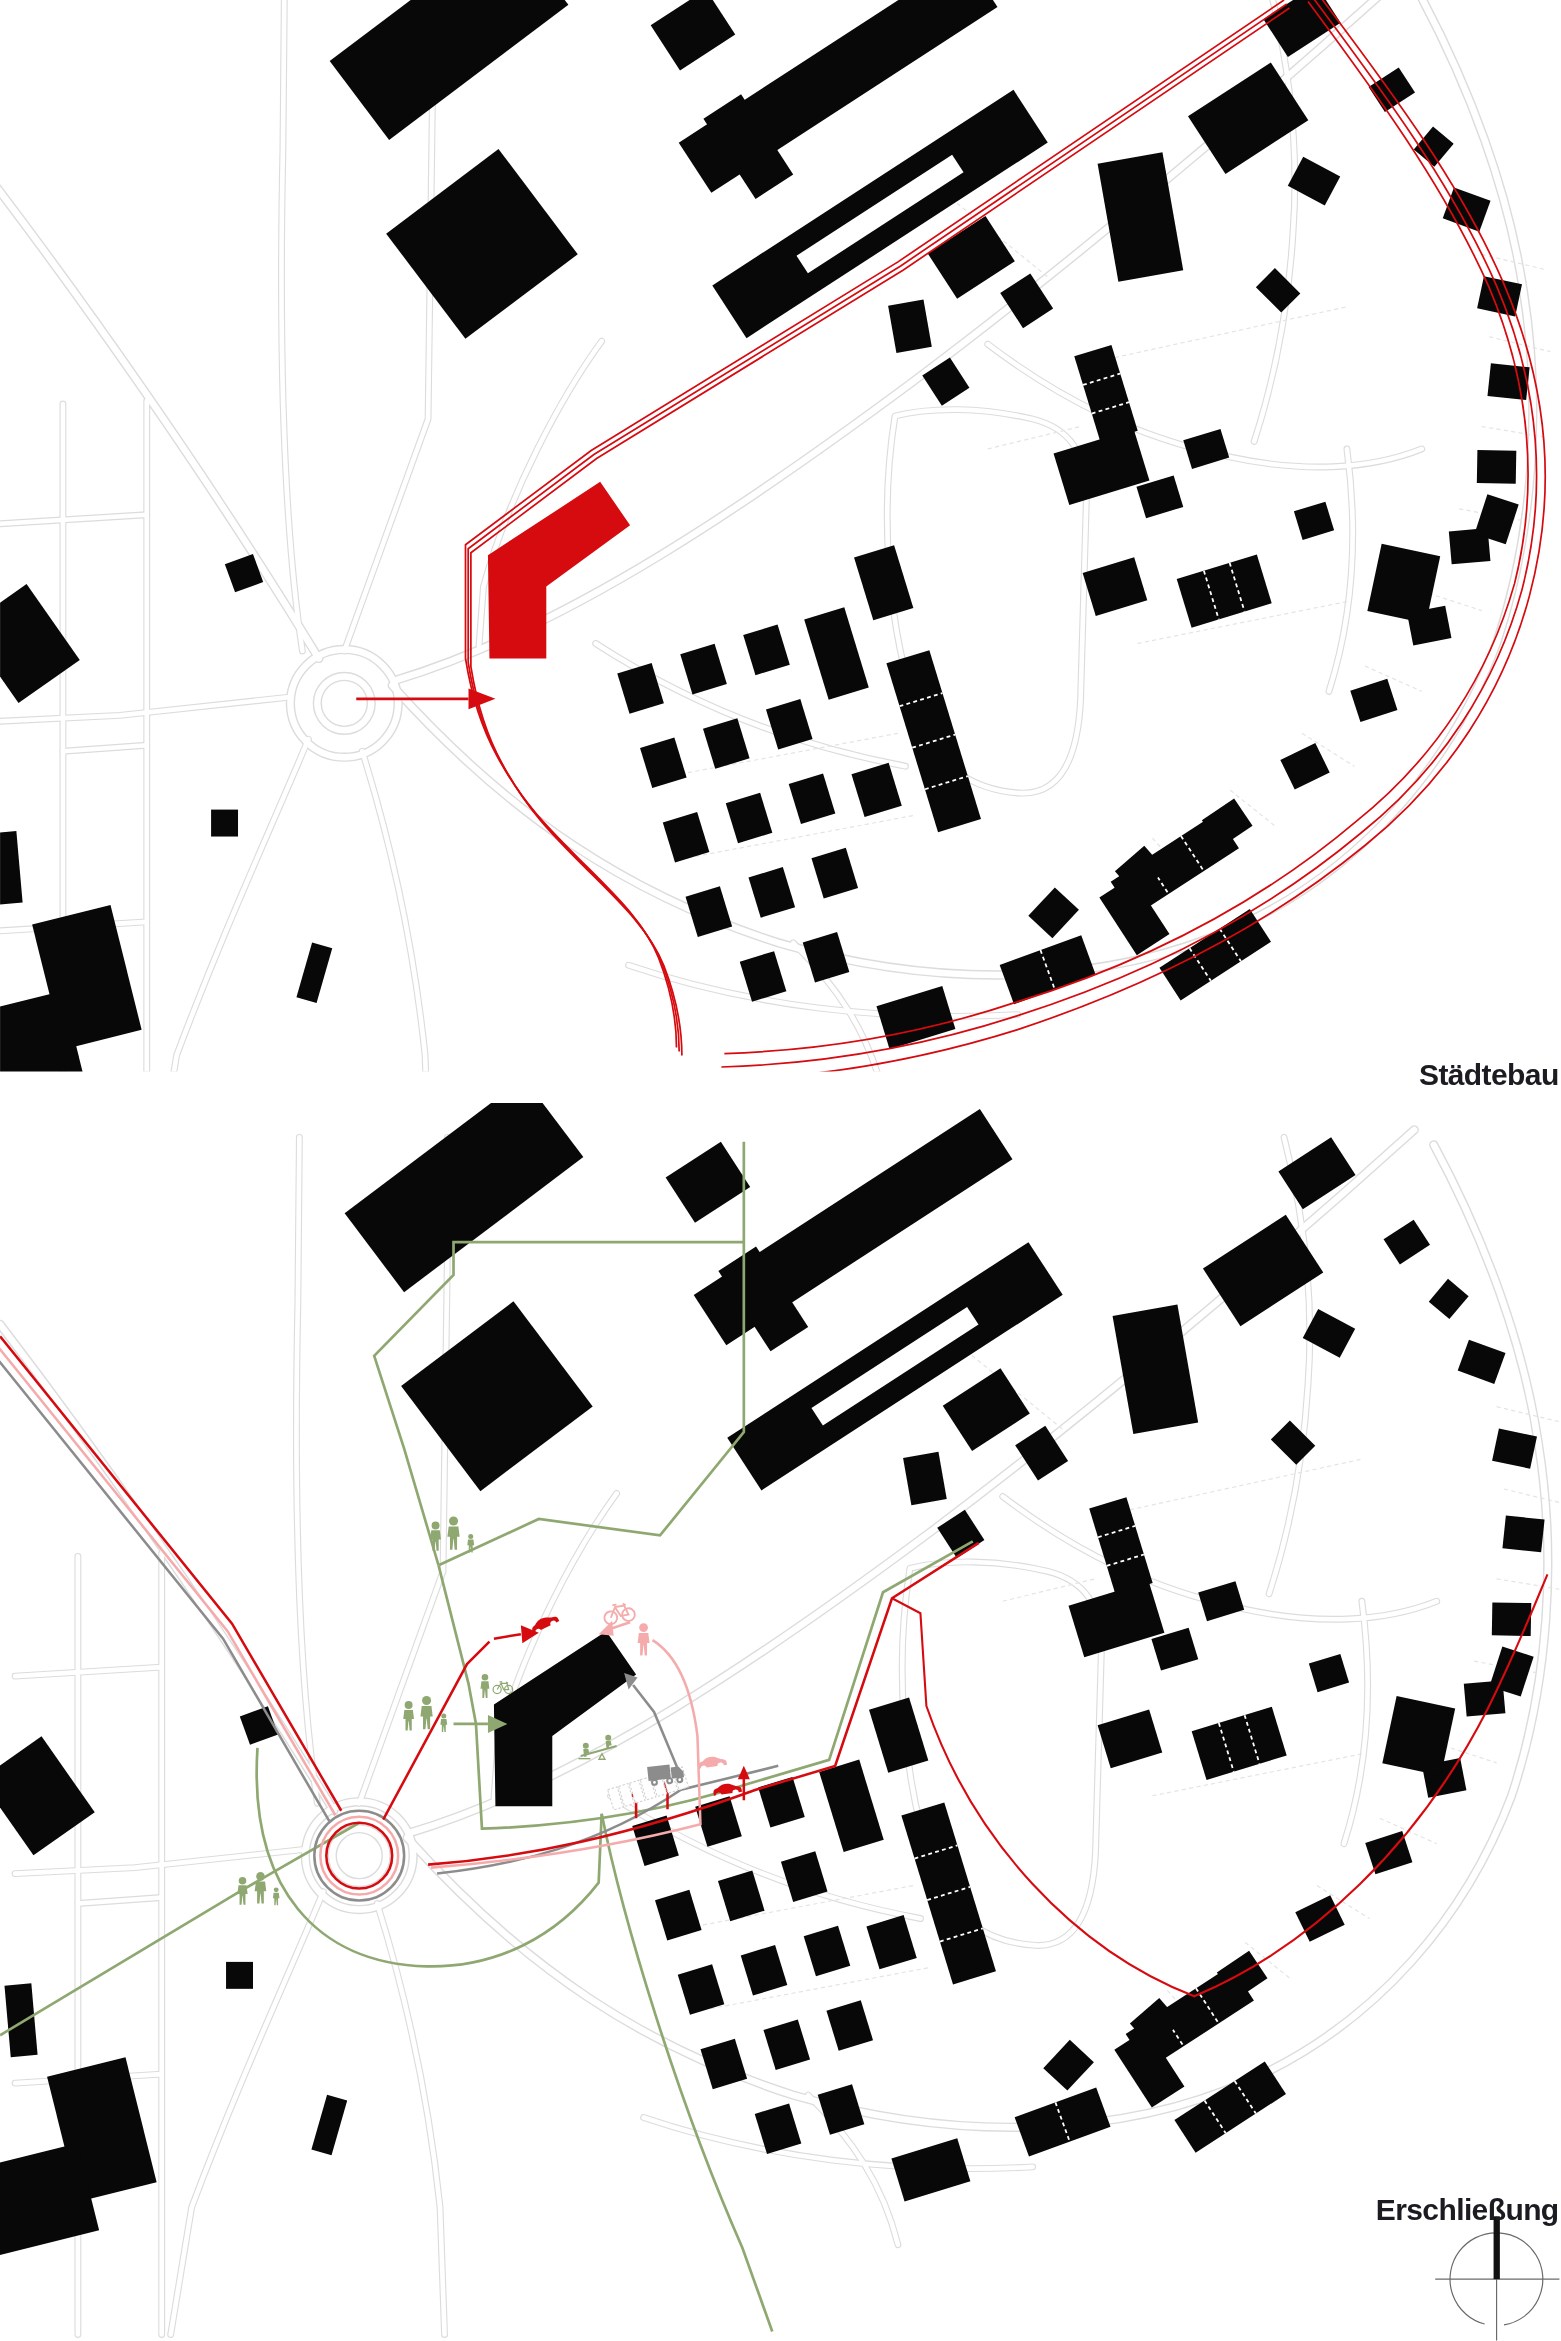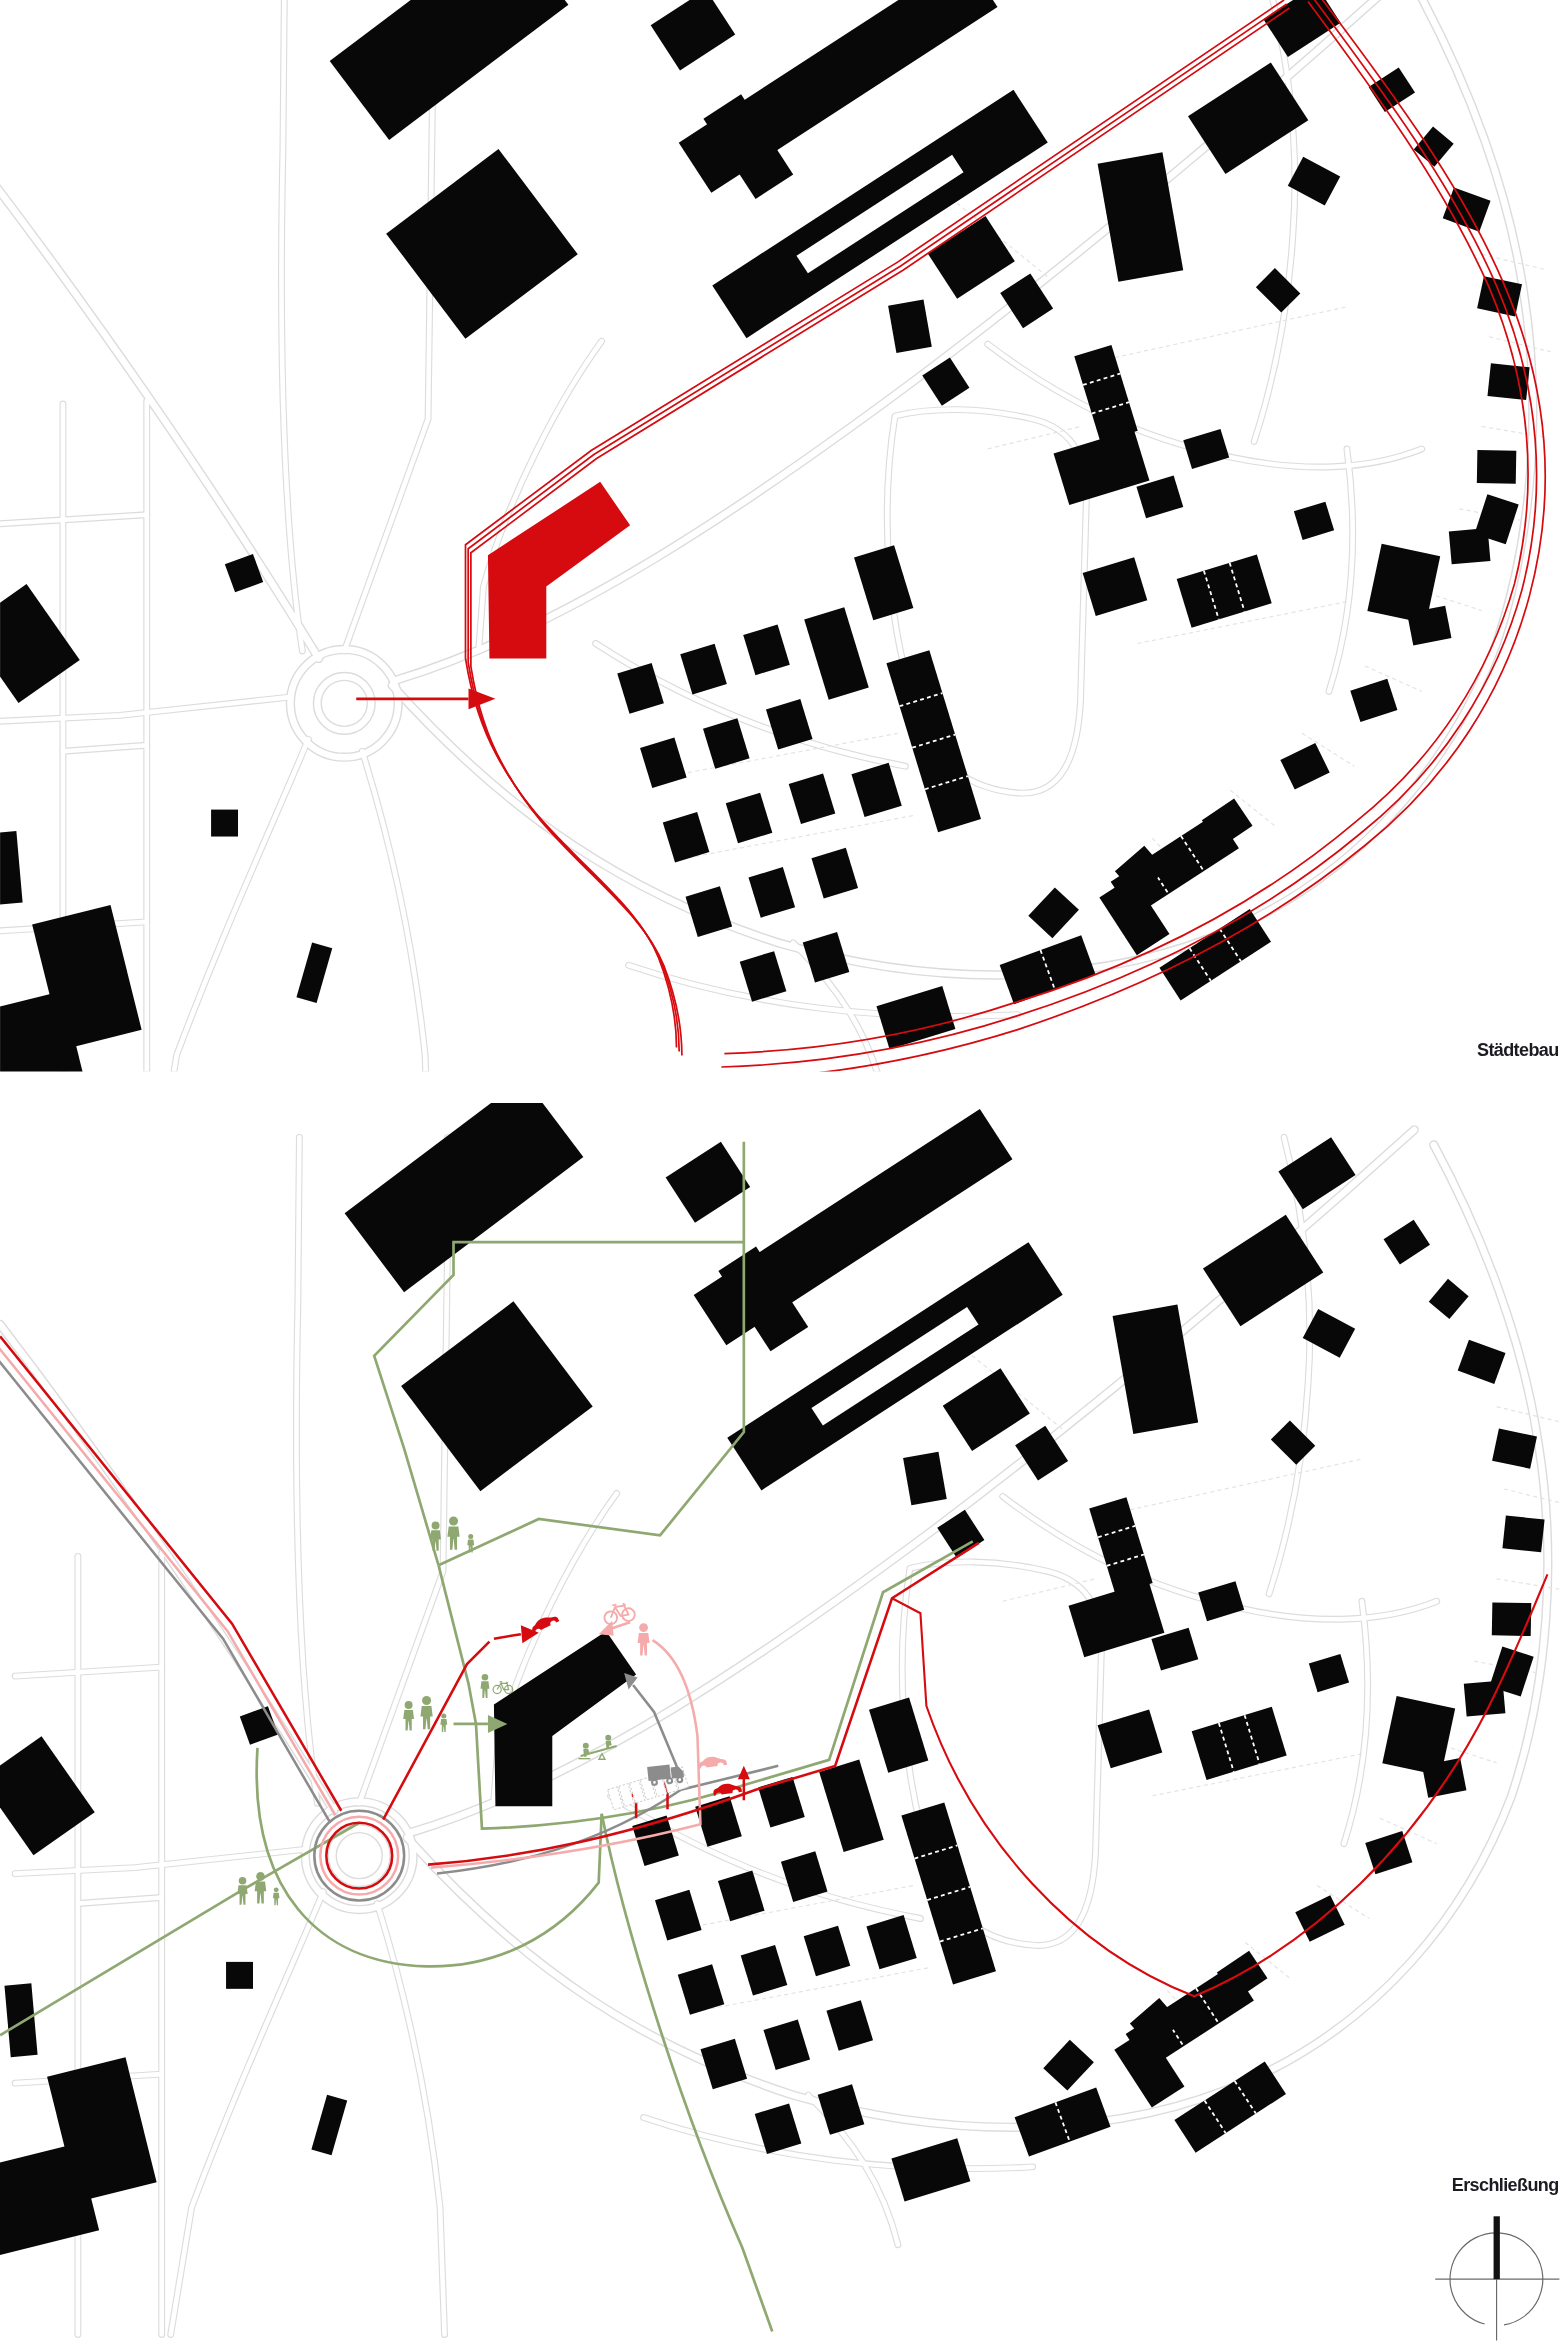--- a/index.html
+++ b/index.html
@@ -3,22 +3,22 @@
 <meta charset="utf-8">
 <style>
   :root{
     --accent-red:#d60b10; --pink:#f5abab; --green:#8fa871; --gray:#8c8c8c;
     --road-edge:#dcdcdc; --building:#080808; --label:#1b1b22; --parcel:#e4e4e4; --bg:#ffffff;
   }
   html,body{margin:0;padding:0;background:var(--bg);}
   .canvas{position:relative;width:1561px;height:2342px;background:var(--bg);overflow:hidden;
           font-family:"Liberation Sans",sans-serif;}
   .plan-svg{position:absolute;left:0;top:0;width:1561px;height:2342px;display:block;}
-  .map-label{position:absolute;right:2.4px;font-weight:700;font-size:18px;letter-spacing:-0.6px;
-             color:var(--label);white-space:nowrap;line-height:1;}
+  .map-label{position:absolute;right:2.4px;font-weight:700;font-size:30px;letter-spacing:-0.6px;
+             color:var(--label);white-space:nowrap;line-height:1;margin-top:19px;}
   .label-top{top:1041px;}
   .label-bottom{top:2176px;}
   
   g[data-roads] > *{stroke:var(--road-edge);stroke-width:6.2;fill:none;stroke-linecap:round;stroke-linejoin:round;}
   g[data-roads] > .thin{stroke-width:4.6;}
   .roads-fill > *{stroke:#fff;stroke-width:4.3;fill:none;stroke-linecap:round;stroke-linejoin:round;}
   .roads-fill > .thin{stroke-width:3.1;}
   .bld{fill:var(--building);stroke:none;}
   .holef{fill:#fff;stroke:none;}
   .dashw{stroke:#fff;stroke-width:1.2;stroke-dasharray:2.6 2.2;fill:none;}

